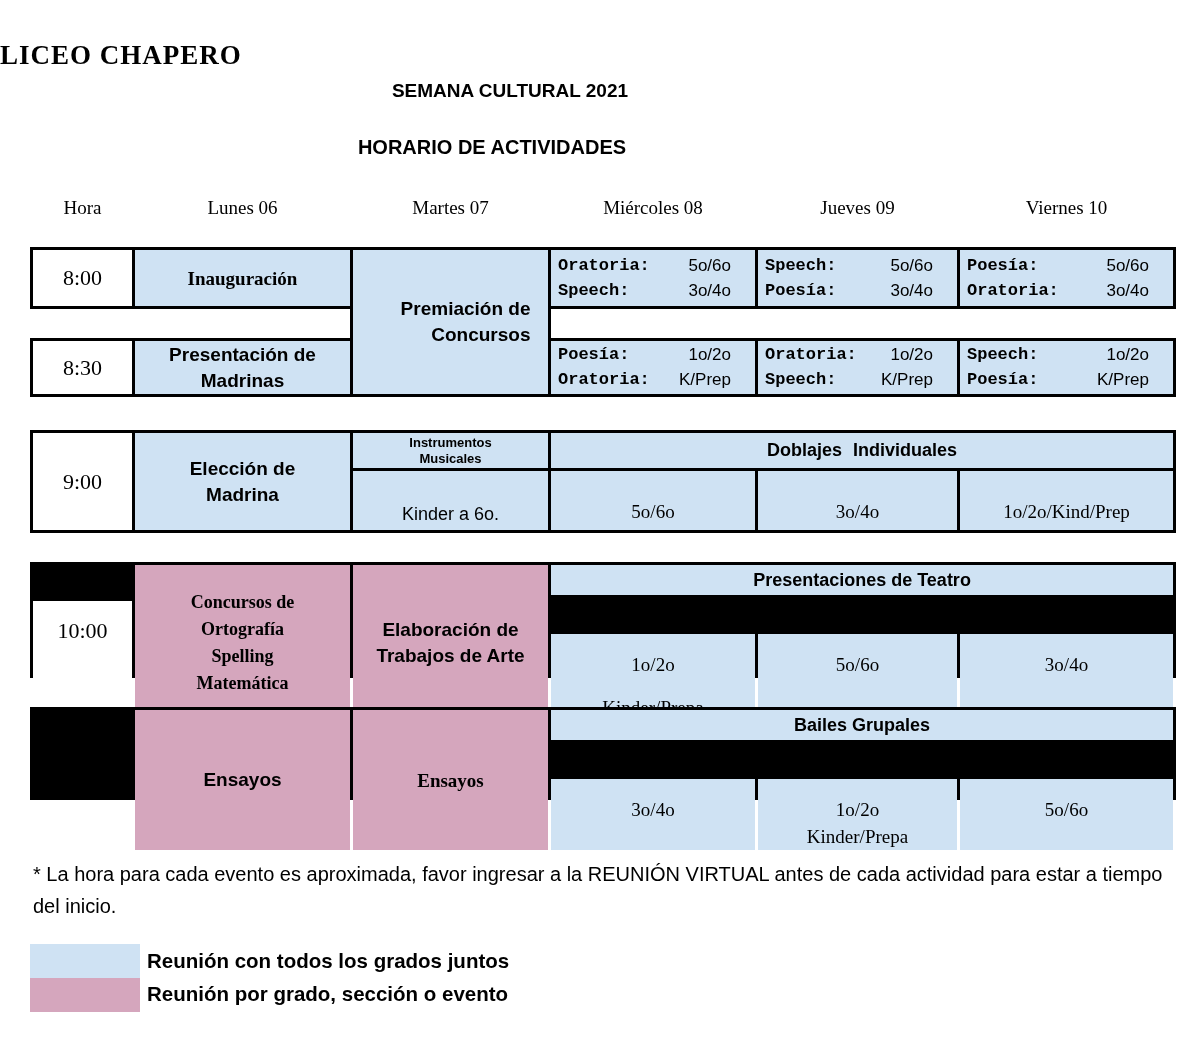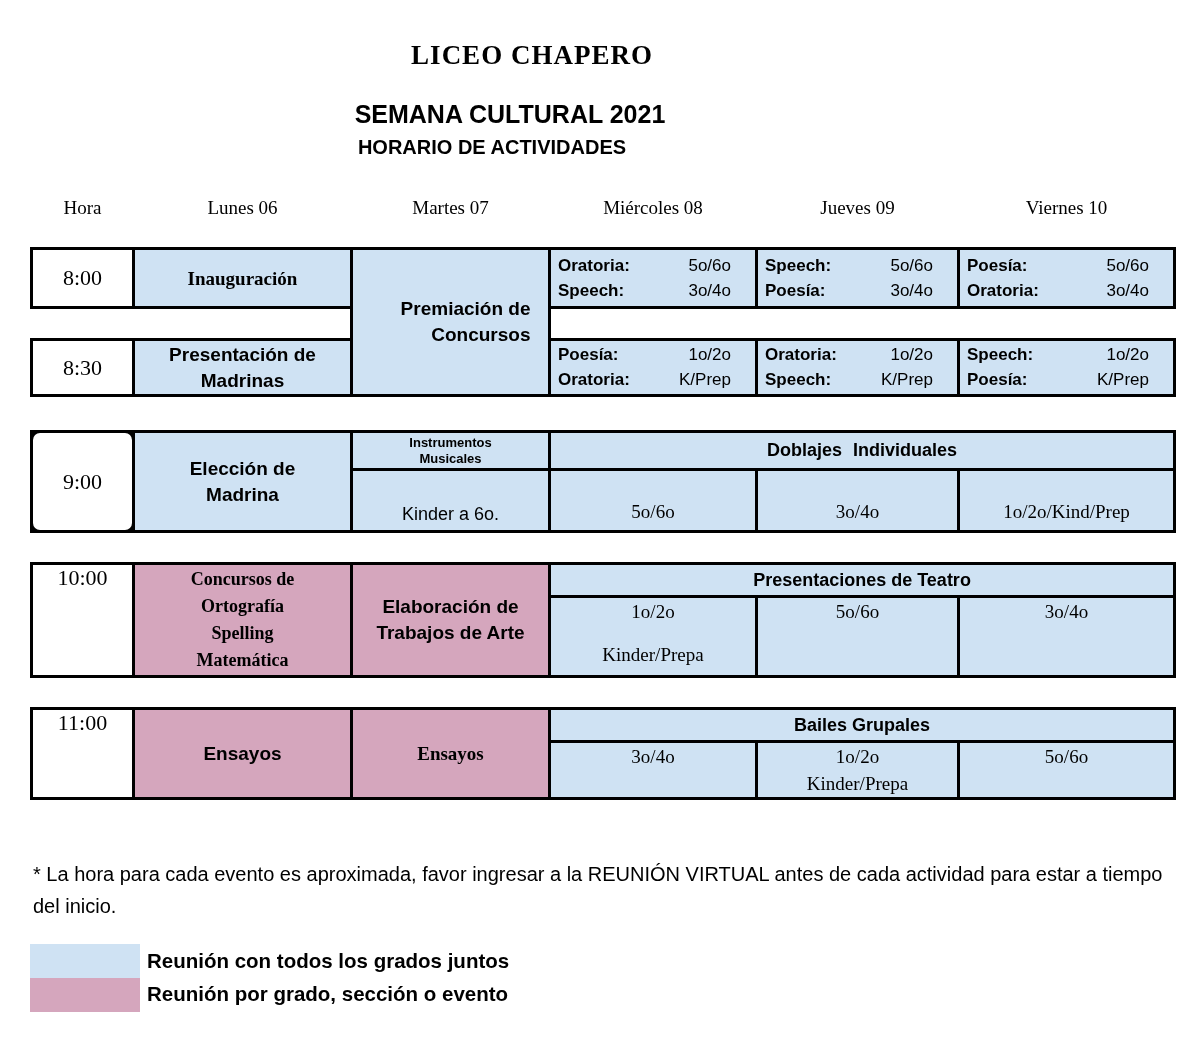--- a/index.html
+++ b/index.html
@@ -2,53 +2,53 @@
 <html><head>
 <meta charset="utf-8">
 <style>
   html,body{margin:0;padding:0;}
   body{
     width:1200px;height:1044px;background:#ffffff;color:#000;
     font-family:"Liberation Sans",sans-serif;position:relative;overflow:hidden;
   }
   .abs{position:absolute;}
   
-  .t-school{top:40px;left:0;width:968px;text-align:center;
-    font-family:"Liberation Serif",serif;font-weight:bold;font-size:27px;letter-spacing:1px;padding-left:48px;}
-  .t-event{top:80px;left:0;width:1020px;text-align:center;font-weight:bold;font-size:25px;margin-top:20px;}
+  .t-school{top:40px;left:0;width:968px;
+    font-family:"Liberation Serif",serif;font-weight:bold;font-size:27px;letter-spacing:1px;}
+  .t-event{top:80px;left:0;width:1020px;text-align:center;font-weight:bold;font-size:19px;}
   .t-title{top:136px;left:0;width:984px;text-align:center;font-weight:bold;font-size:20px;}
   
   .dayrow{top:193px;left:30px;width:1146px;height:30px;display:grid;
     grid-template-columns:99px 215px 195px 204px 199px 213px;column-gap:3px;padding:0 3px;box-sizing:border-box;}
   .dayrow div{display:flex;align-items:center;justify-content:center;
     font-family:"Liberation Serif",serif;font-size:19px;}
   
   .block{position:absolute;left:30px;width:1146px;background:#000;display:grid;
     grid-template-columns:99px 215px 195px 204px 199px 213px;
     column-gap:3px;row-gap:3px;padding:3px;box-sizing:border-box;}
   .cell{display:flex;flex-direction:column;align-items:center;justify-content:center;
     text-align:center;box-sizing:border-box;min-width:0;}
   .white{background:#ffffff;}
   .blue{background:#cfe2f3;}
   .pink{background:#d5a6bd;justify-content:center;}
-  .top{justify-content:flex-start;padding-top:0;}
+  .top{justify-content:flex-start;padding-top:17px;margin-top:36px;}
   .bottom{justify-content:flex-end;padding-bottom:5px;}
   .time{font-family:"Liberation Serif",serif;font-size:22px;}
   .ev-serif-b{font-family:"Liberation Serif",serif;font-weight:bold;font-size:19px;line-height:27px;}
   .ev-sans-b{font-weight:bold;font-size:19px;line-height:26px;}
   .small-b{font-weight:bold;font-size:13px;line-height:16px;}
   .plain{font-size:18px;}
   .gserif{font-family:"Liberation Serif",serif;font-size:19px;line-height:27px;}
   .w130{max-width:130px;} .w135{max-width:135px;} .w160{max-width:160px;}
   .w175{max-width:175px;} .w190{max-width:190px;} .w110{max-width:110px;}
   
   .lv-cell{justify-content:center;row-gap:1px;}
   .lv{display:flex;justify-content:space-between;width:100%;box-sizing:border-box;
       padding:0 24px 0 7px;font-size:17px;line-height:24px;}
-  .lv-label{font-weight:bold;}
+  .lv-label{font-weight:bold;font-family:Liberation Mono, monospace;}
   
   .sec-h{font-weight:bold;font-size:18px;}
   .ws{word-spacing:6px;}
   
   .mspan{left:350px;top:247px;width:201px;height:150px;background:#cfe2f3;
     border:3px solid #000;box-sizing:border-box;display:flex;align-items:center;
     justify-content:center;text-align:right;}
   
   .lines div{font-family:"Liberation Serif",serif;font-size:19px;line-height:27px;}
   .lines-wide div + div{margin-top:16px;}
@@ -150,21 +150,21 @@
         <span>K/Prep</span>
       </div>
   </div>
 </div>
 
 <div class="abs mspan">
   <span class="ev-sans-b w160">Premiación de Concursos</span>
 </div>
 
 <div class="block" style="top:430px;height:103px;grid-template-rows:35px 1fr;">
-  <div class="cell white time" style="grid-row:1/3;grid-column:1;border-radius:7px;">9:00</div>
+  <div class="cell white time" style="grid-row:1/3;grid-column:1;">9:00</div>
   <div class="cell blue" style="grid-row:1;grid-column:3;">
     <span class="small-b w110">Instrumentos Musicales</span>
   </div>
   <div class="cell blue" style="grid-row:1/3;grid-column:2;">
     <span class="ev-sans-b w130">Elección de Madrina</span>
   </div>
   <div class="cell blue bottom" style="grid-row:2;grid-column:3;">
     <span class="plain">Kinder a 6o.</span>
   </div>
   <div class="cell blue" style="grid-row:1;grid-column:4/7;">
@@ -192,21 +192,20 @@
   </div>
   <div class="cell blue top lines" style="grid-row:2;grid-column:5;">
     <div>5o/6o</div>
   </div>
   <div class="cell blue top lines" style="grid-row:2;grid-column:6;">
     <div>3o/4o</div>
   </div>
 </div>
 
 <div class="block" style="top:707px;height:93px;grid-template-rows:30px 1fr;">
-  <div class="cell white time top" style="grid-row:1/3;grid-column:1;">11:00</div>
   <div class="cell pink" style="grid-row:1/3;grid-column:2;">
     <span class="ev-sans-b">Ensayos</span>
   </div>
   <div class="cell pink" style="grid-row:1/3;grid-column:3;">
     <span class="ev-serif-b">Ensayos</span>
   </div>
   <div class="cell blue" style="grid-row:1;grid-column:4/7;">
     <span class="sec-h">Bailes Grupales</span>
   </div>
   <div class="cell blue top lines" style="grid-row:2;grid-column:4;">

